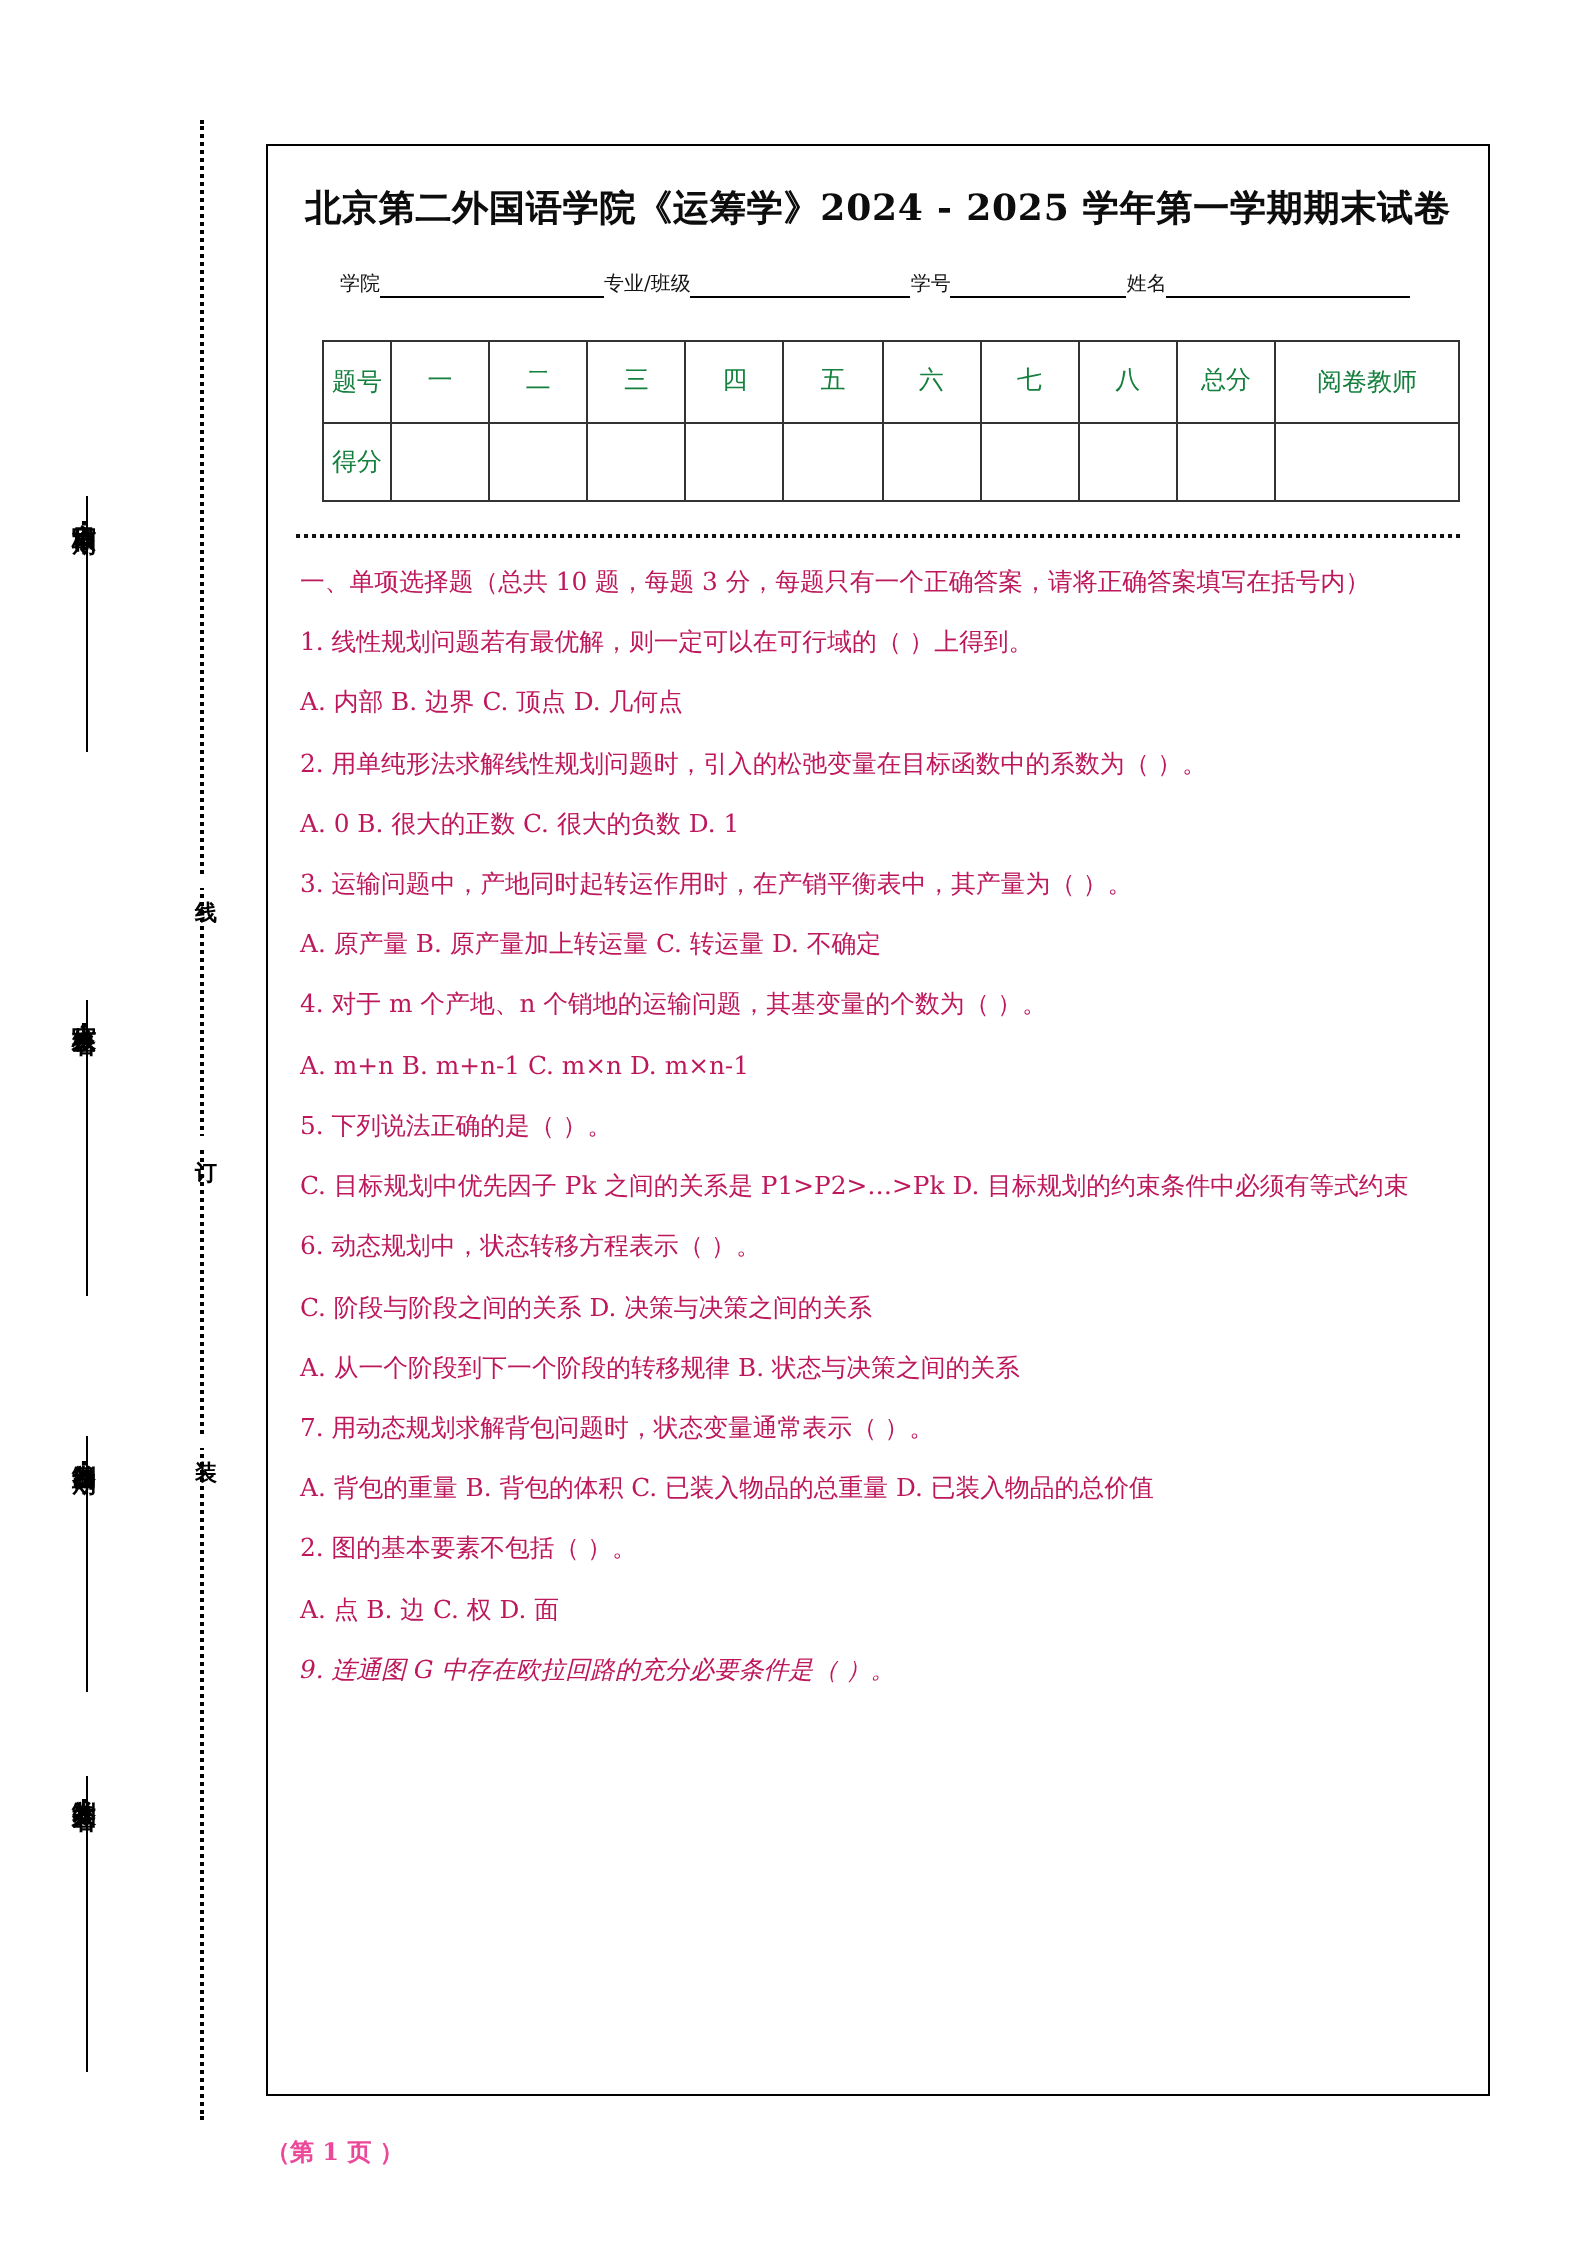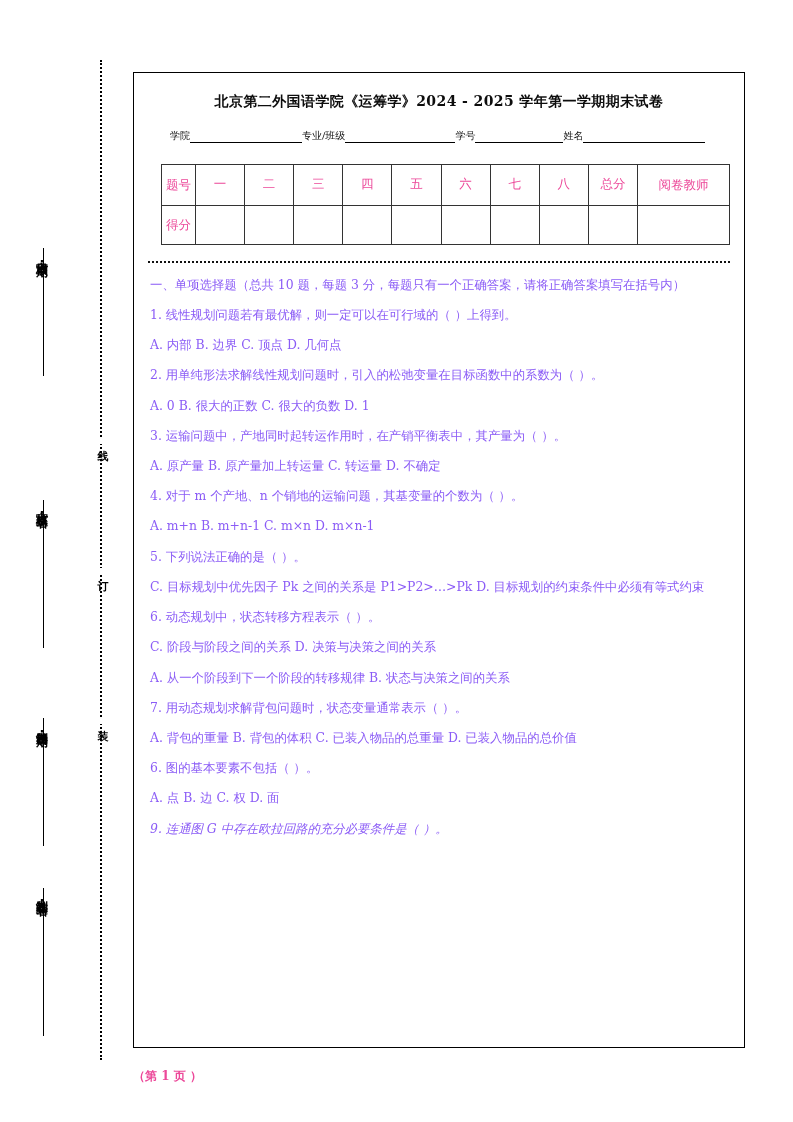--- a/index.html
+++ b/index.html
@@ -76,21 +76,21 @@
     border: 1.4px solid #000;
     box-sizing: border-box;
   }
   .frame-inner {
     padding: 14px 14px 0 14px;
   }
 
   
   .title {
     font-family: "DejaVu Serif", "Liberation Serif", serif;
-    font-size: 14px;
+    font-size: 18px;
     font-weight: bold;
     text-align: center;
     line-height: 1.55;
     letter-spacing: 0.4px;
     padding: 4px 2px 0 2px;
     color: #0d0d0d;
   }
 
   
   .ident-row {
@@ -118,21 +118,21 @@
   table.score-table {
     border-collapse: collapse;
     table-layout: fixed;
     font-family: "DejaVu Serif", "Liberation Serif", serif;
   }
   table.score-table td {
     border: 1px solid #333;
     text-align: center;
     vertical-align: middle;
     font-size: 12.5px;
-    color: #ec4899;
+    color: #15803d;
     padding: 0;
   }
   td.hdr-label {
     width: 34px;
     line-height: 1.25;
     padding: 4px 0;
   }
   td.col-num { width: 50px; }
   td.col-total { width: 50px; }
   td.col-teacher { width: 95px; line-height: 1.3; }
@@ -145,21 +145,21 @@
     margin: 16px 0 0 0;
     border-top: 2.4px dotted #111;
     height: 0;
   }
 
   
   .body-text {
     font-family: "DejaVu Serif", "Liberation Serif", serif;
     font-size: 12.4px;
     line-height: 1.55;
-    color: #8b5cf6;
+    color: #be185d;
     margin-top: 12px;
     padding: 0 2px 0 2px;
   }
   .para {
     margin: 0 0 11px 0;
     text-align: justify;
   }
   .para.opt { margin-bottom: 11px; }
   .para:last-child { margin-bottom: 0; font-style: italic; }
 
@@ -271,21 +271,21 @@
       <p class="para">5.  下列说法正确的是（   ）。</p>
       <p class="para opt">C.  目标规划中优先因子 Pk 之间的关系是 P1&gt;P2&gt;…&gt;Pk   D.  目标规划的约束条件中必须有等式约束</p>
 
       <p class="para">6.  动态规划中，状态转移方程表示（   ）。</p>
       <p class="para opt">C.  阶段与阶段之间的关系   D.  决策与决策之间的关系</p>
       <p class="para opt">A.  从一个阶段到下一个阶段的转移规律   B.  状态与决策之间的关系</p>
 
       <p class="para">7.  用动态规划求解背包问题时，状态变量通常表示（   ）。</p>
       <p class="para opt">A.  背包的重量   B.  背包的体积   C.  已装入物品的总重量   D.  已装入物品的总价值</p>
 
-      <p class="para">6.  图的基本要素不包括（   ）。</p>
+      <p class="para">2.  图的基本要素不包括（   ）。</p>
       <p class="para opt">A.  点   B.  边   C.  权   D.  面</p>
 
       <p class="para">9.  连通图 G 中存在欧拉回路的充分必要条件是（   ）。</p>
 
     </div>
   </div>
 </div>
 
 <div class="footer">（第 1 页 ）</div>
 

